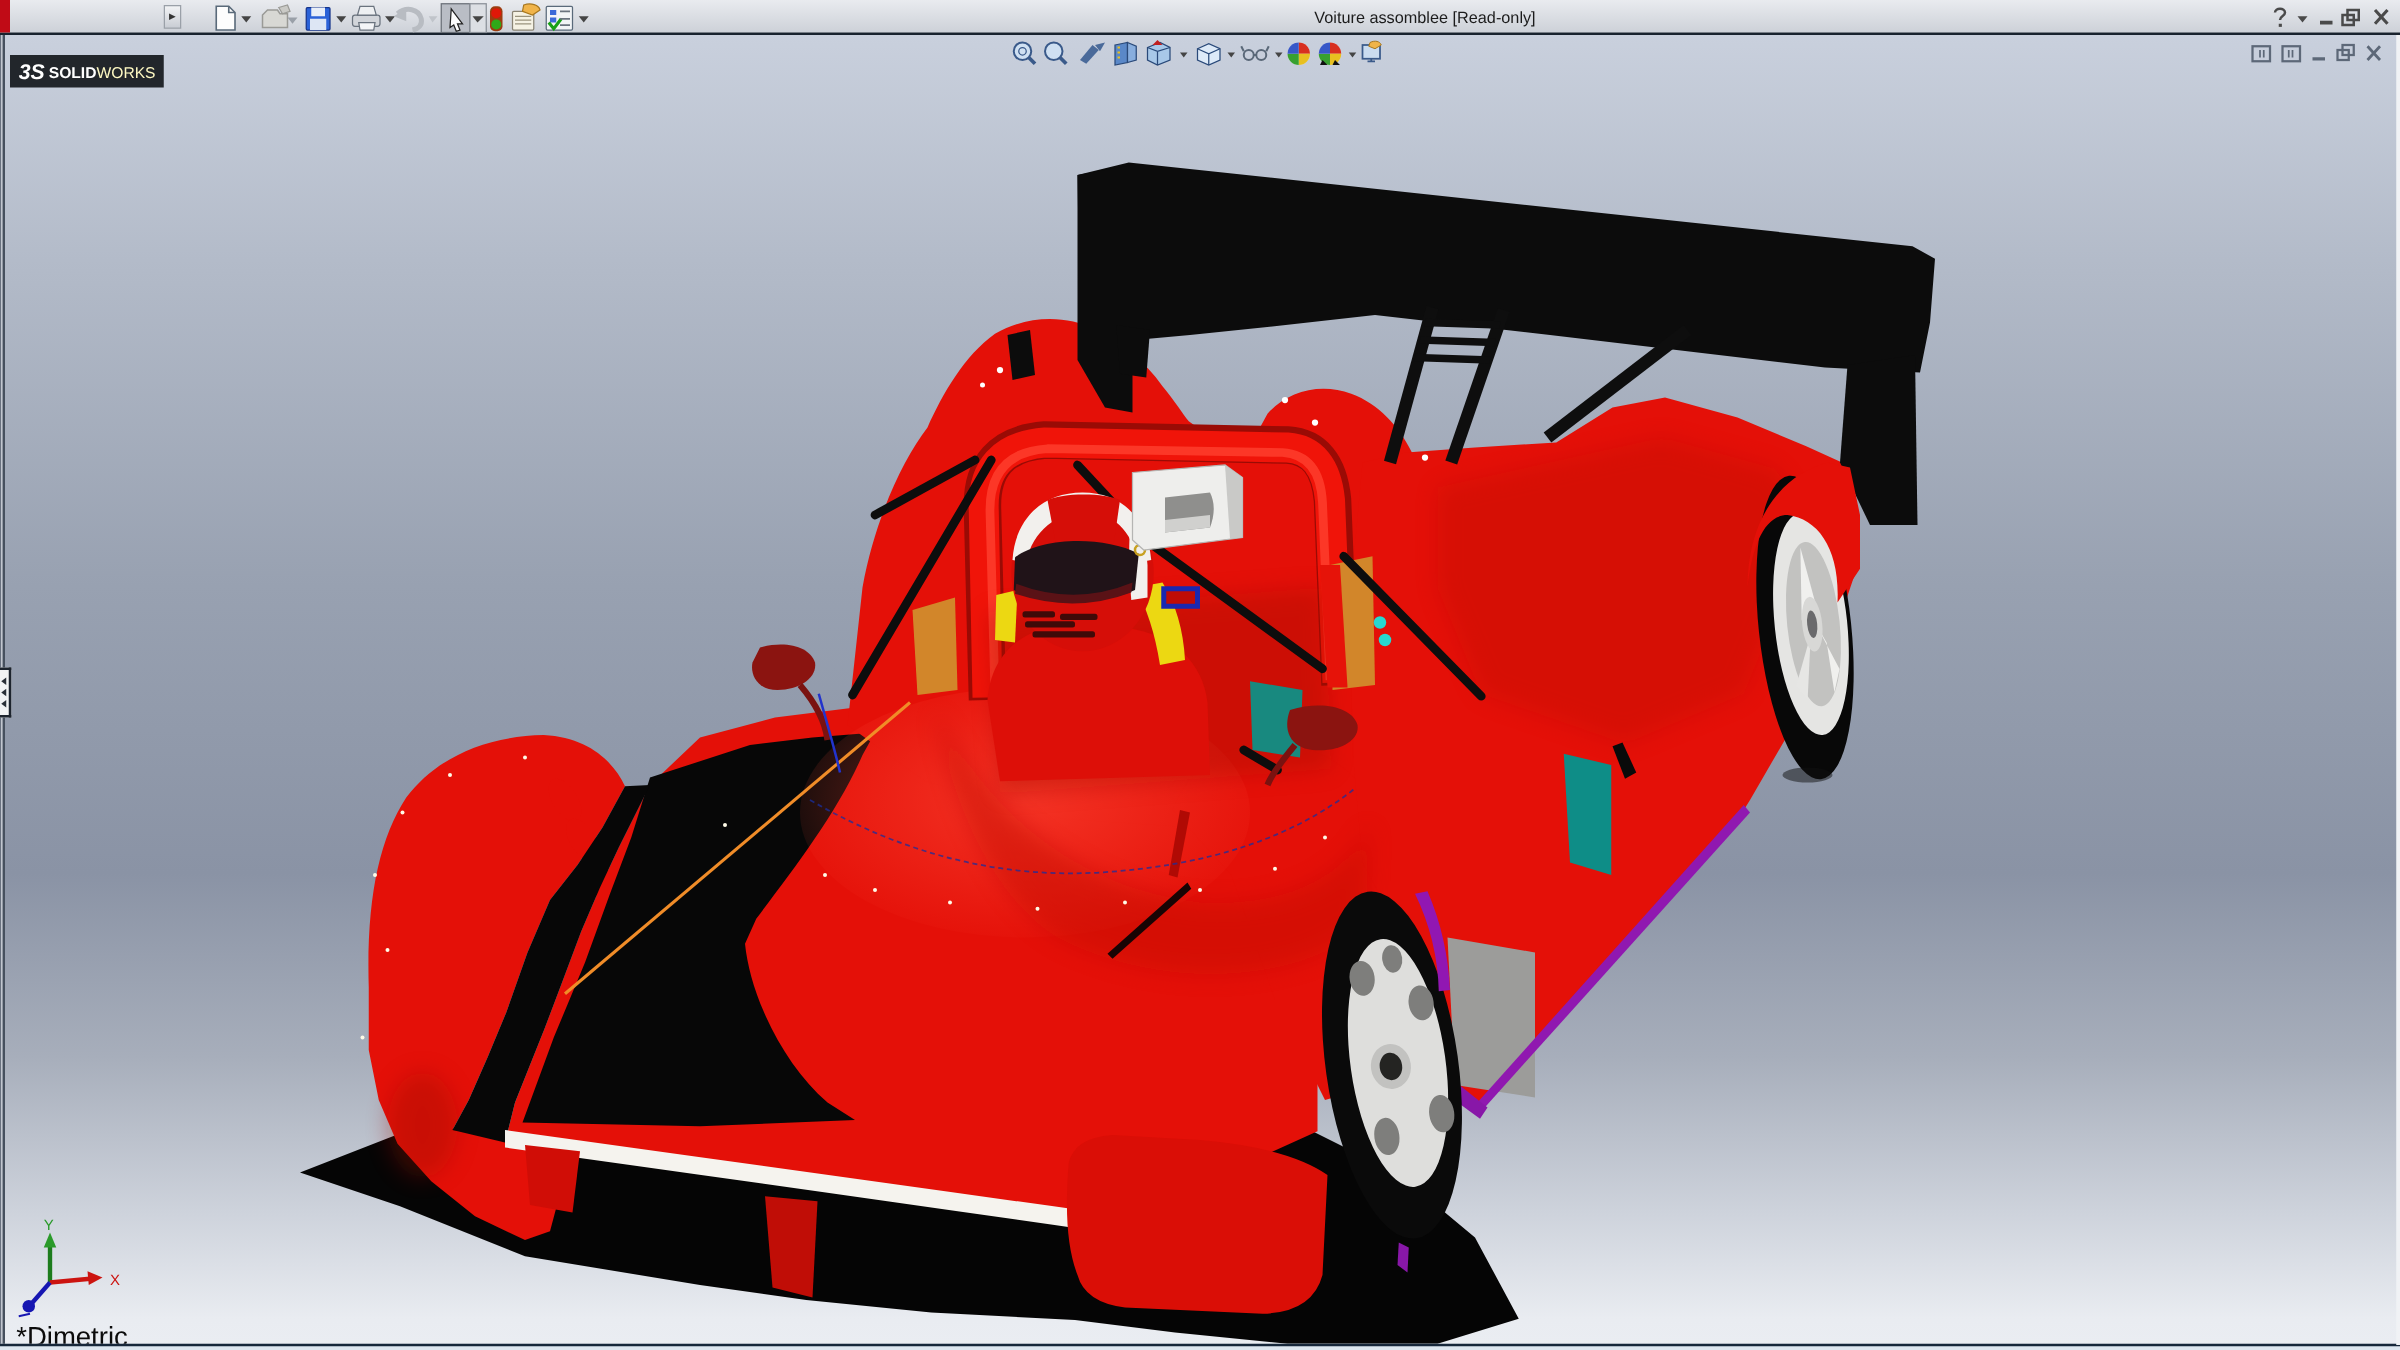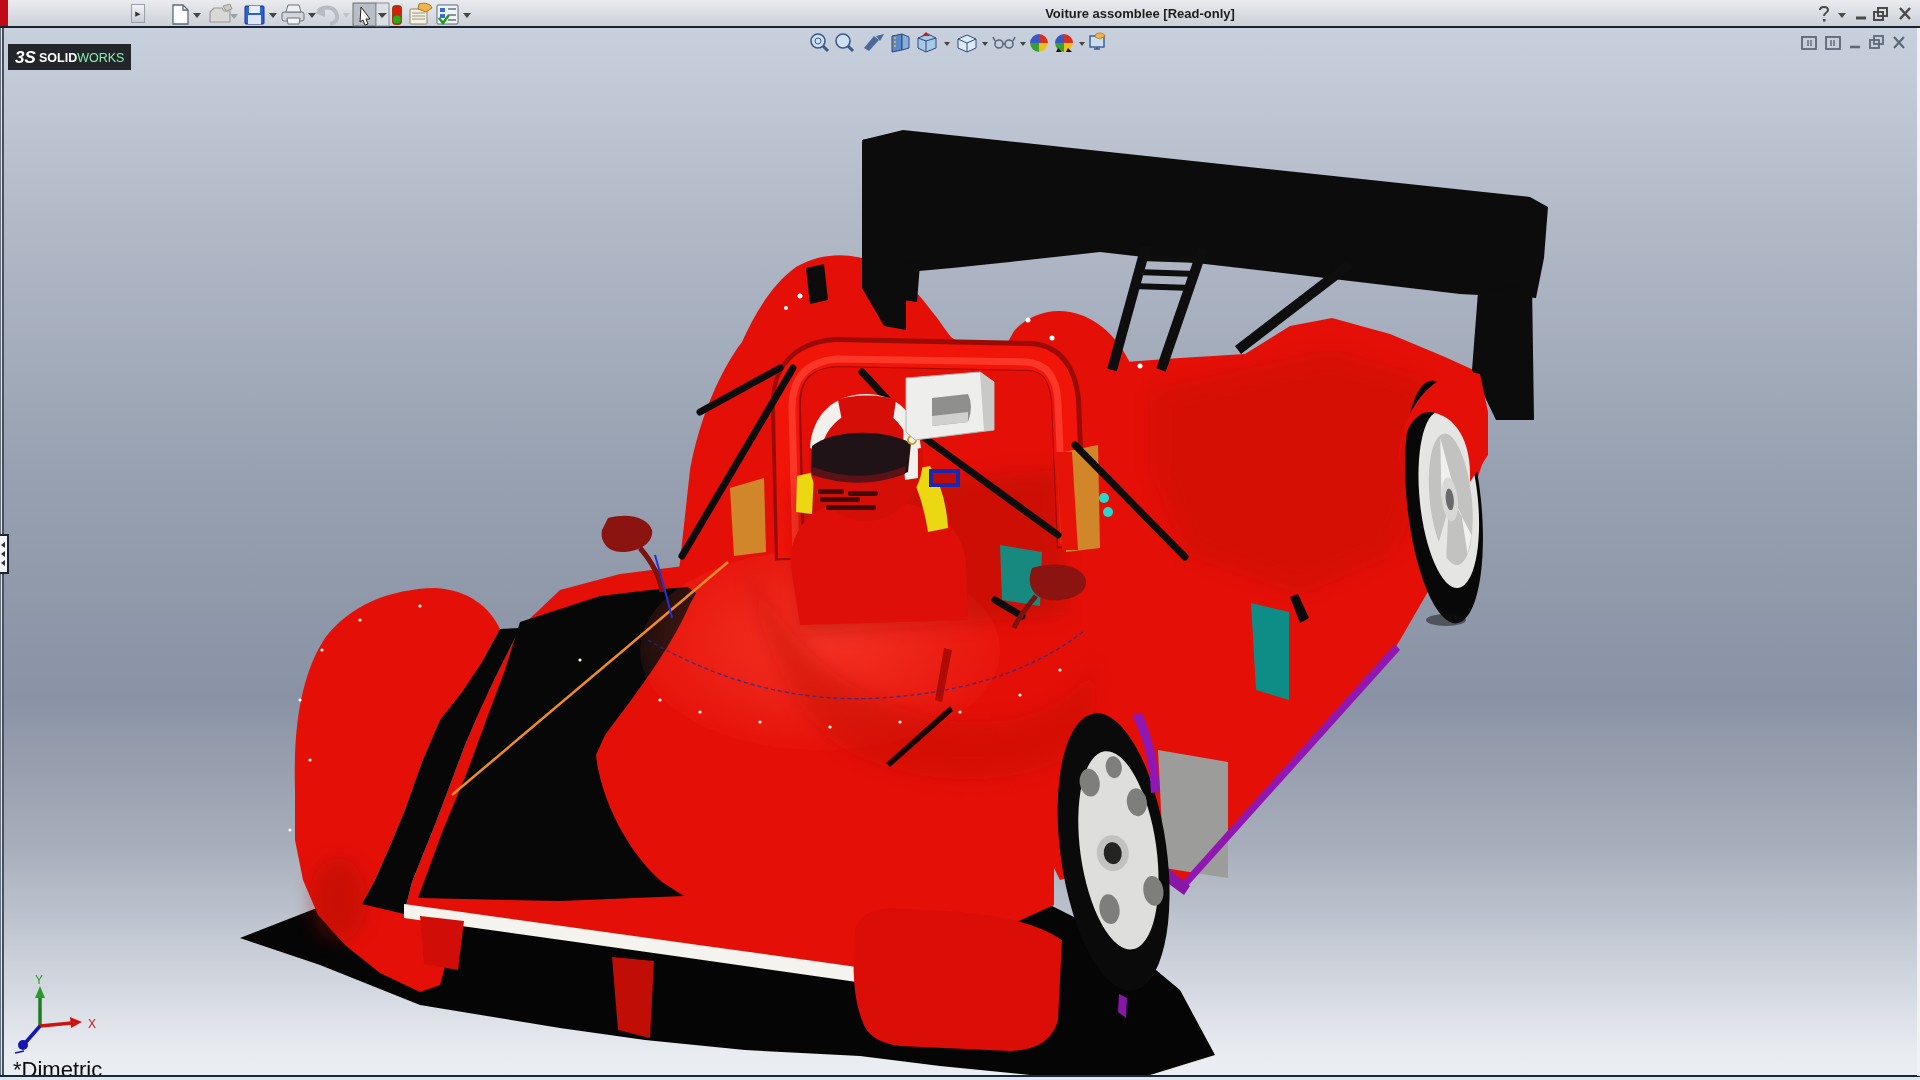--- a/index.html
+++ b/index.html
@@ -1,23 +1,23 @@
 <!DOCTYPE html>
 <html><head>
 <meta charset="utf-8">
 <style>
 html,body{margin:0;padding:0;width:1920px;height:1080px;overflow:hidden;background:#dfe3ea;font-family:"Liberation Sans",sans-serif;}
 #titlebar{position:absolute;left:0;top:0;width:1920px;height:28px;background:linear-gradient(#e9ebef,#cdd1d8);border-bottom:2px solid #18222e;box-sizing:border-box;}
 #redstripe{position:absolute;left:0;top:0;width:8px;height:26px;background:#c00b16;}
 #logoblk{position:absolute;left:8px;top:0;width:123px;height:26px;background:#22262b;color:#fff;margin-top:44px;}
 #logoblk .s3{position:absolute;left:7px;top:4px;font-size:17px;font-weight:bold;font-style:italic;}
 #logoblk .sw{position:absolute;left:31px;top:7px;font-size:12.5px;font-weight:bold;letter-spacing:0px;}
-#logoblk .sw i{font-style:normal;font-weight:normal;color:#86efac;}
+#logoblk .sw i{font-style:normal;font-weight:normal;color:#fef9c3;}
 #expbtn{position:absolute;left:131px;top:4px;width:14px;height:19px;background:linear-gradient(#f2f3f5,#c9cdd4);border:1px solid #9aa0a8;box-sizing:border-box;color:#333;font-size:7px;line-height:17px;text-align:center;}
-#wtitle{position:absolute;left:1040px;top:6px;width:200px;text-align:center;font-size:13px;color:#1c1c1c;font-weight:bold;}
+#wtitle{position:absolute;left:1040px;top:6px;width:200px;text-align:center;font-size:13px;color:#1c1c1c;}
 #viewport{position:absolute;left:2px;top:28px;width:1916px;height:1048px;background:linear-gradient(180deg,#c9d0dd 0%,#b2bac8 18%,#98a1b1 42%,#8a93a5 64%,#a7aebb 78%,#ced3dc 90%,#e9ecf1 98%,#eaedf2 100%);border-left:2px solid #46505e;box-sizing:border-box;}
 #leftline{position:absolute;left:0;top:28px;width:1px;height:1048px;background:#6a7280;}
 #rightline{position:absolute;left:1917px;top:28px;width:3px;height:1048px;background:#f0f2f5;}
 #bottombar{position:absolute;left:0;top:1075px;width:1920px;height:5px;background:#dde7f0;border-top:2px solid #16273a;box-sizing:border-box;}
 #dimetric{position:absolute;left:13px;top:1057px;font-size:22px;color:#0b0b0b;}
 #lefttab{position:absolute;left:0px;top:534px;width:9px;height:40px;background:#f2f3f4;border:2px solid #1d242e;border-left:none;box-sizing:border-box;padding-top:3px;}
 .tri{width:0;height:0;border-top:3px solid transparent;border-bottom:3px solid transparent;border-right:4px solid #2a3038;margin:3px 0 0 1px;}
 svg{position:absolute;}
 .dd{fill:#444;}
 </style>

